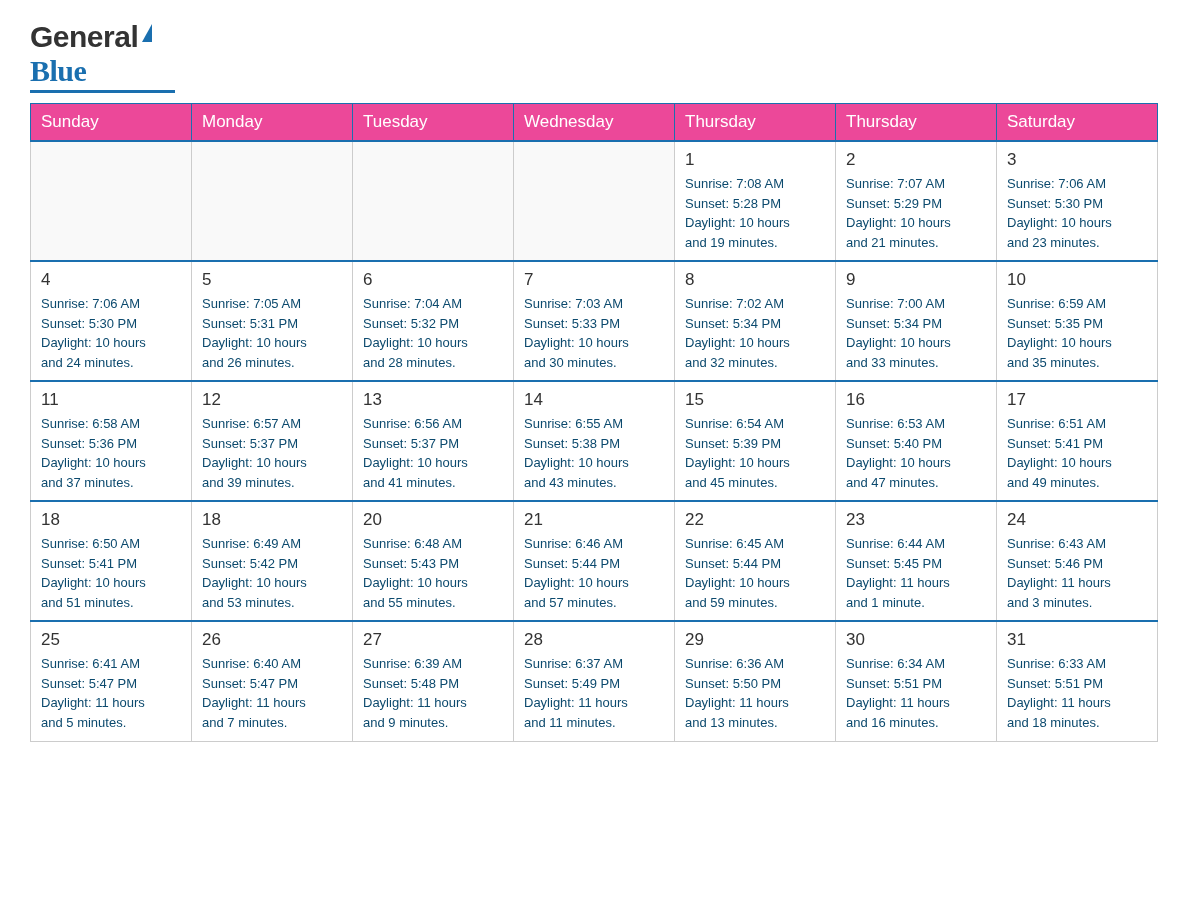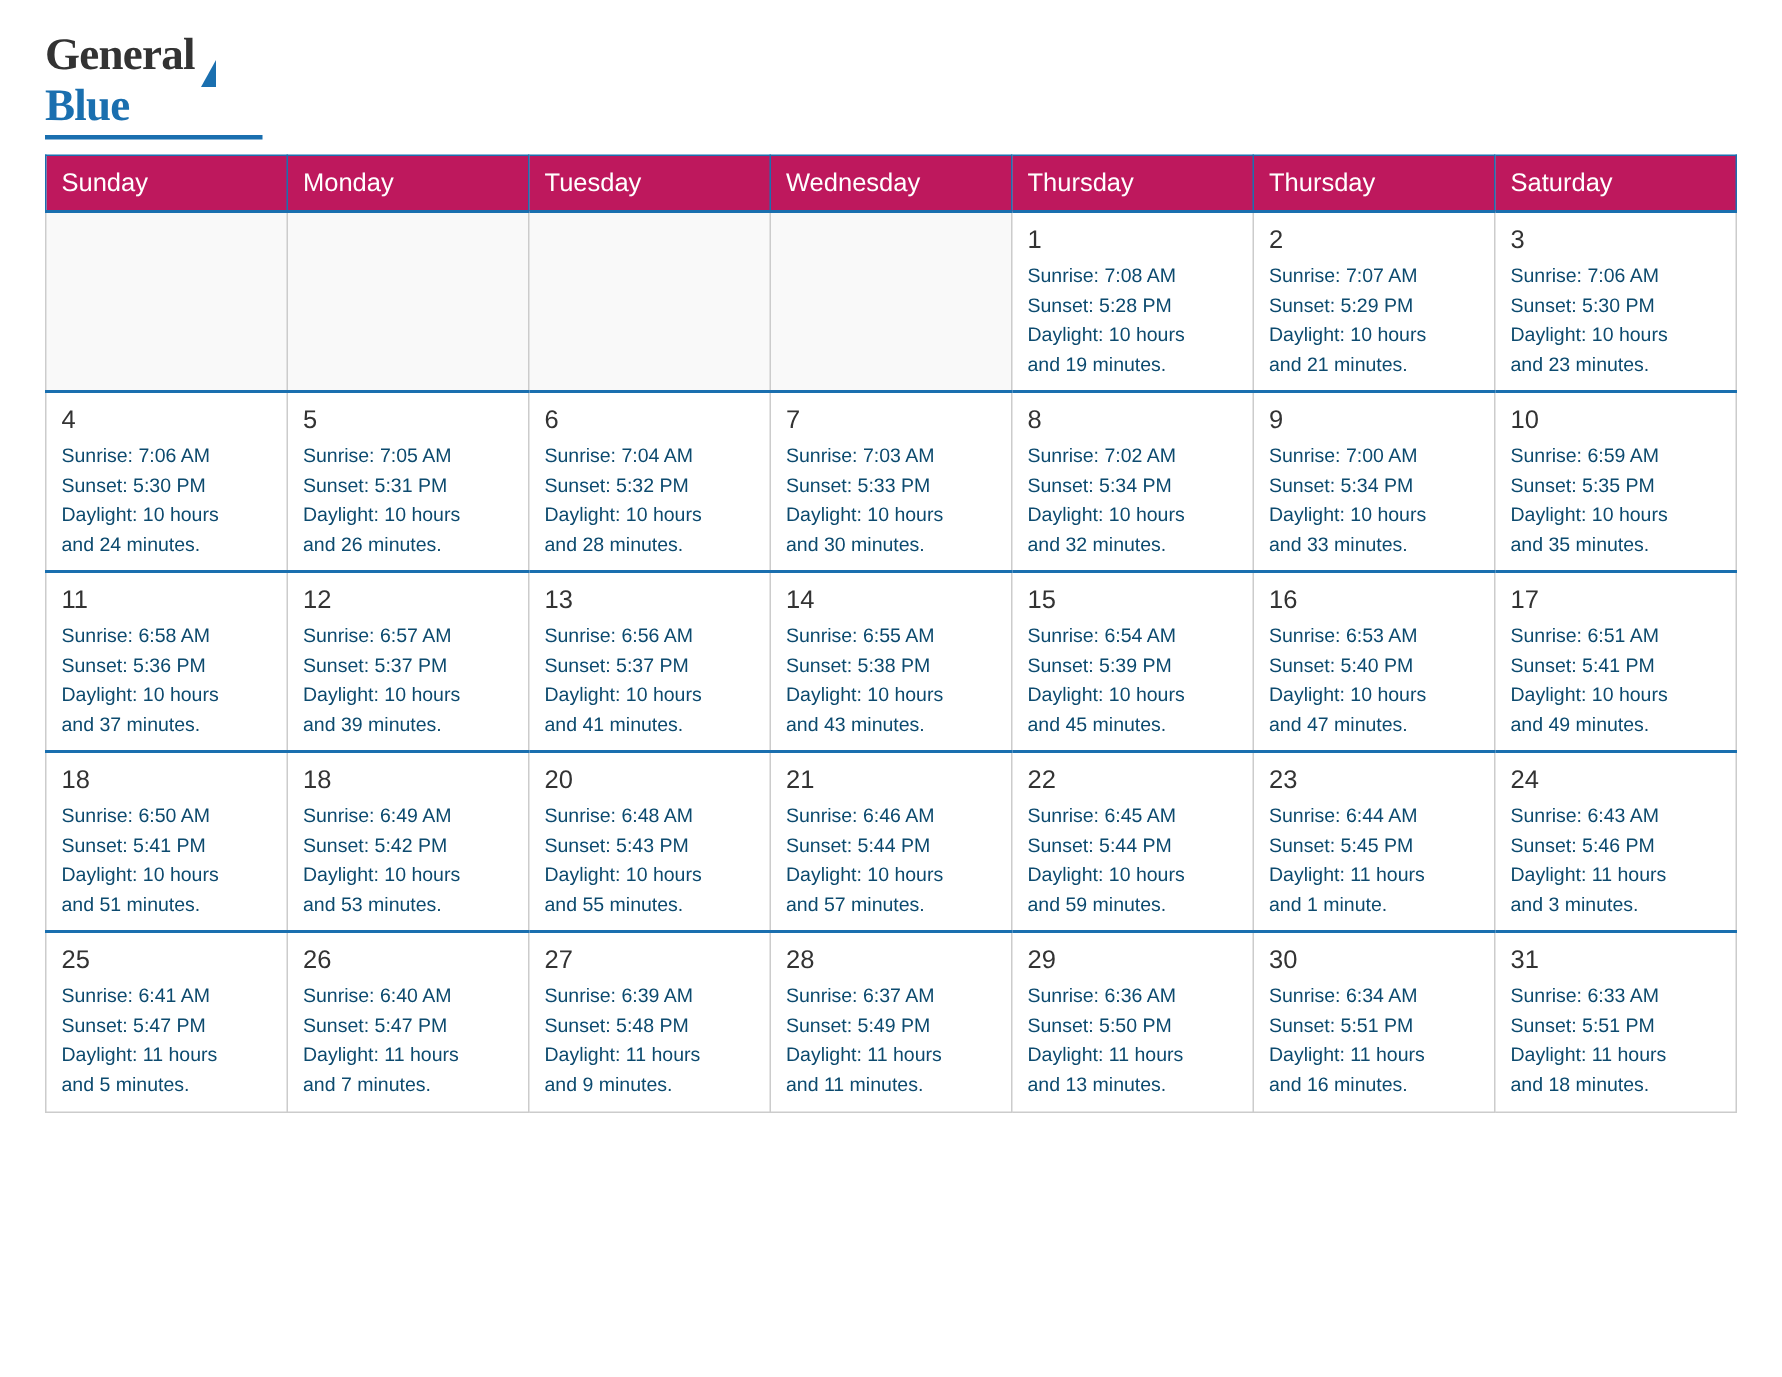--- a/index.html
+++ b/index.html
@@ -29,21 +29,21 @@
       font-size: 22px;
       color: #555;
       margin-top: 4px;
     }
     .calendar {
       width: 100%;
       border-collapse: collapse;
       margin-top: 10px;
     }
     .calendar th {
-      background: #be185d;
+      background: #ec4899;
       color: #fff;
       padding: 8px 10px;
       font-size: 17px;
       font-weight: normal;
       text-align: left;
       border: 1px solid #1a6faf;
     }
     .calendar td {
       vertical-align: top;
       padding: 8px 10px;
@@ -69,22 +69,21 @@
       font-size: 13px;
       color: #0c4a6e;
       line-height: 1.5;
     }
     .logo-wrapper {
       display: flex;
       flex-direction: column;
     }
     .logo-top-row {
       display: flex;
-      align-items: flex-end;
-      font-family: Liberation Serif, serif;
+      align-items: flex-start;
     }
   </style>
 </head>
 <body>
 
 <div class="header">
   <div class="logo-wrapper">
     <div class="logo-top-row">
       <span style="font-size:30px;font-weight:bold;color:#333;letter-spacing:-0.5px;">General</span>
       <span style="display:inline-block;width:0;height:0;border-left:10px solid transparent;border-right:0px solid transparent;border-bottom:18px solid #1a6faf;margin-left:4px;position:relative;top:4px;"></span>

